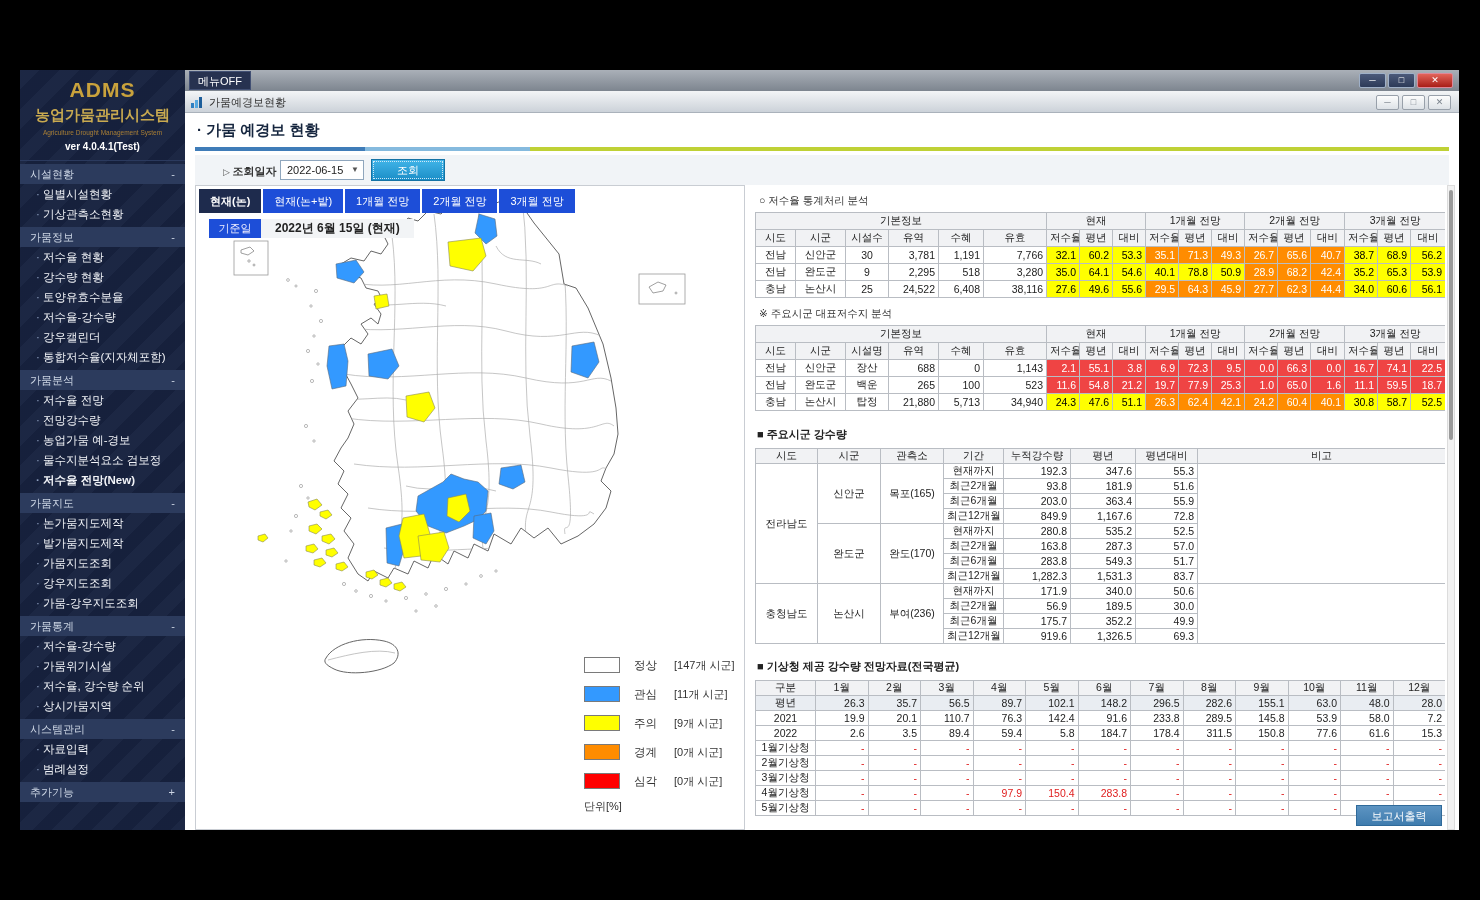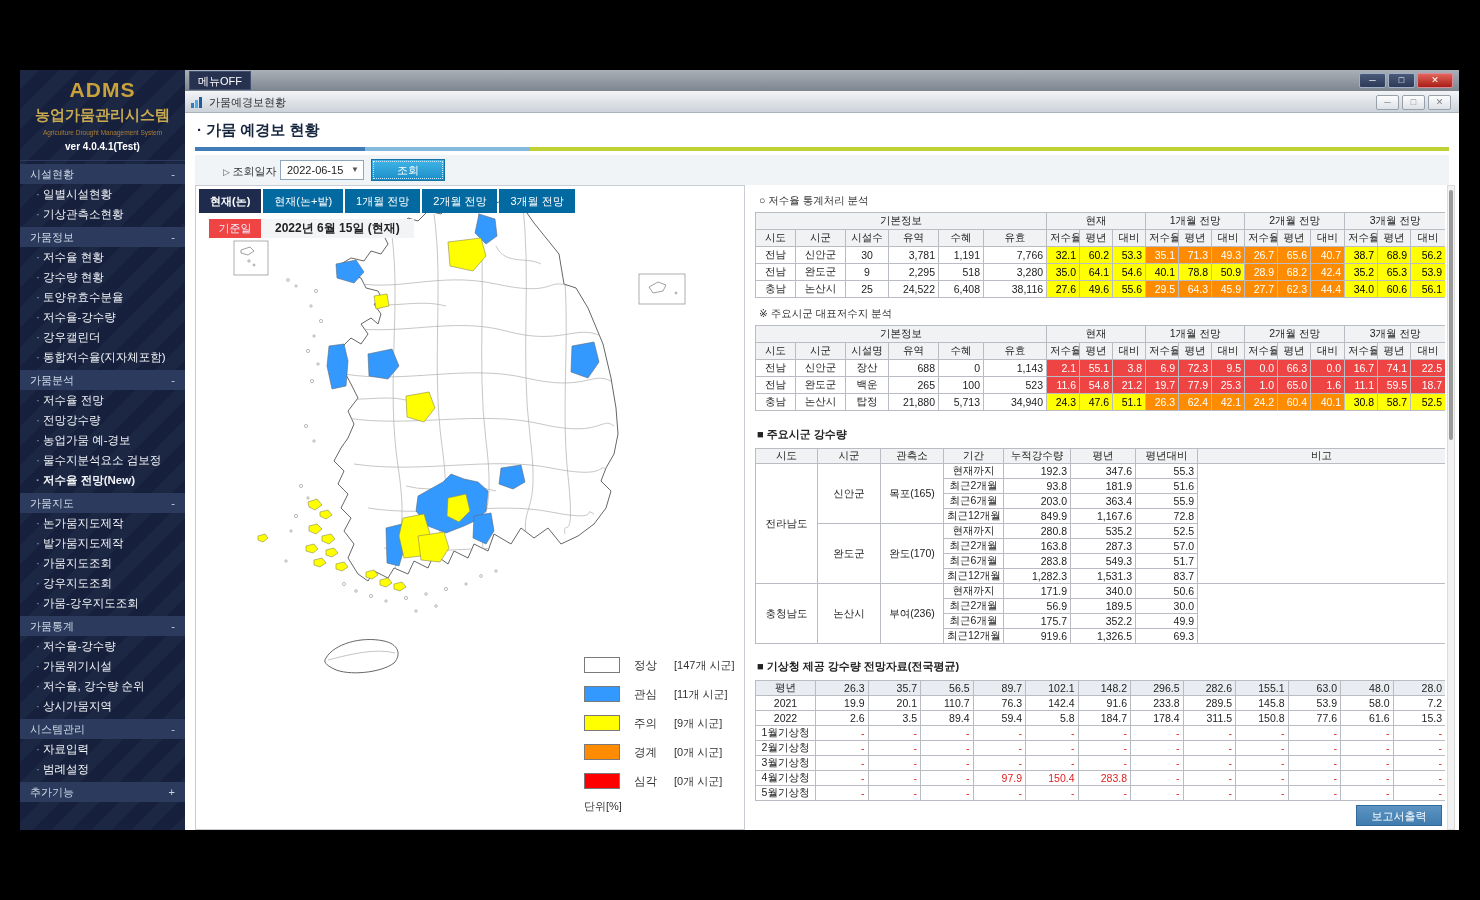--- a/index.html
+++ b/index.html
@@ -38,38 +38,38 @@
   #mdi-title { position:absolute; left:24px; top:4px; font-size:11px; color:#333;}
   .winbtns2 { position:absolute; right:8px; top:4px; display:flex; gap:3px;}
   .wbtn2 { width:23px; height:15px; border:1px solid #98a0aa; border-radius:2px; background:linear-gradient(#fdfdfd,#dde2e7);
     color:#7a828c; font-size:9px; line-height:13px; text-align:center; cursor:pointer;}
 
   #content { position:absolute; left:0; top:43px; width:100%; height:717px; background:#fff; }
   #page-title { position:absolute; left:12px; top:8px; font-size:15px; font-weight:bold; color:#15253e;}
   #title-rule { position:absolute; left:10px; top:34px; right:10px; height:4px;
     background:linear-gradient(90deg,#3f7cb8 0 170px,#85bade 170px 335px,#bfd135 335px 100%);}
   #toolbar { position:absolute; left:10px; top:42px; right:10px; height:30px; background:#f1f4f7;}
-  #date-label { position:absolute; left:28px; top:9px; font-size:11px; font-weight:normal; color:#333;}
+  #date-label { position:absolute; left:28px; top:9px; font-size:11px; font-weight:bold; color:#333;}
   #date-label::before { content:"▷ "; font-size:9px; color:#555;}
   #date-select { position:absolute; left:85px; top:5px; width:84px; height:20px; background:#fff;
     border:1px solid #8fa6bd; font-size:11px; color:#222; line-height:18px; padding-left:6px; cursor:pointer;}
   #date-select .arr { position:absolute; right:4px; top:0; color:#555; font-size:8px; line-height:18px;}
   #search-btn { position:absolute; left:176px; top:4px; width:74px; height:22px;
     background:linear-gradient(#41b4e8,#1b8ec7); border:1px solid #1573a5; color:#fff; font-size:11px;
     text-align:center; line-height:20px; cursor:pointer; outline:1px dotted #cfe9f7; outline-offset:-3px;}
 
   
   #map-panel { position:absolute; left:10px; top:72px; width:550px; height:645px; background:#fff;
     border:1px solid #c9cdd3;}
   #map-tabs { position:absolute; left:3px; top:3px; display:flex; gap:2px; z-index:3;}
-  .mtab { height:24px; padding:0 11px; background:#0369a1; color:#fff; font-size:11px; line-height:24px;
+  .mtab { height:24px; padding:0 11px; background:#1d4ed8; color:#fff; font-size:11px; line-height:24px;
     cursor:pointer; white-space:nowrap;}
   .mtab.active { background:#1e2b4d; font-weight:bold;}
   #base-row { position:absolute; left:13px; top:33px; z-index:3; display:flex;}
-  #base-btn { width:52px; height:19px; background:#ef4444; color:#eef; font-size:11px; text-align:center;
+  #base-btn { width:52px; height:19px; background:#1d4ed8; color:#eef; font-size:11px; text-align:center;
     line-height:19px; cursor:pointer;}
   #base-val { height:19px; background:#f2f4f6; color:#222; font-size:12px; font-weight:bold;
     line-height:19px; padding:0 14px; white-space:nowrap;}
   #map-svg { position:absolute; left:0; top:0; }
   #map-legend { position:absolute; left:388px; top:468px; width:156px; z-index:3;}
   .lg-row { display:flex; align-items:center; height:22px; margin-bottom:7px;}
   .lg-sw { width:36px; height:16px; border:1px solid #7a7a7a; margin-right:14px; flex:none;}
   .lg-name { width:40px; font-size:11.5px; color:#333;}
   .lg-cnt { font-size:11px; color:#333; white-space:nowrap;}
   #lg-unit { font-size:11px; color:#333; margin-top:2px;}
@@ -702,20 +702,35 @@
               <col style="width:52.5px">
               <col style="width:52.5px">
               <col style="width:52.5px">
               <col style="width:52.5px">
               <col style="width:52.5px">
               <col style="width:52.5px">
               <col style="width:52.5px">
               <col style="width:52.5px">
             </colgroup>
             <tbody>
+              <tr>
+                <th>구분</th>
+                <th>1월</th>
+                <th>2월</th>
+                <th>3월</th>
+                <th>4월</th>
+                <th>5월</th>
+                <th>6월</th>
+                <th>7월</th>
+                <th>8월</th>
+                <th>9월</th>
+                <th>10월</th>
+                <th>11월</th>
+                <th>12월</th>
+              </tr>
               <tr class="hl">
                 <td class="ctr">평년</td>
                 <td class="num">26.3</td>
                 <td class="num">35.7</td>
                 <td class="num">56.5</td>
                 <td class="num">89.7</td>
                 <td class="num">102.1</td>
                 <td class="num">148.2</td>
                 <td class="num">296.5</td>
                 <td class="num">282.6</td>

